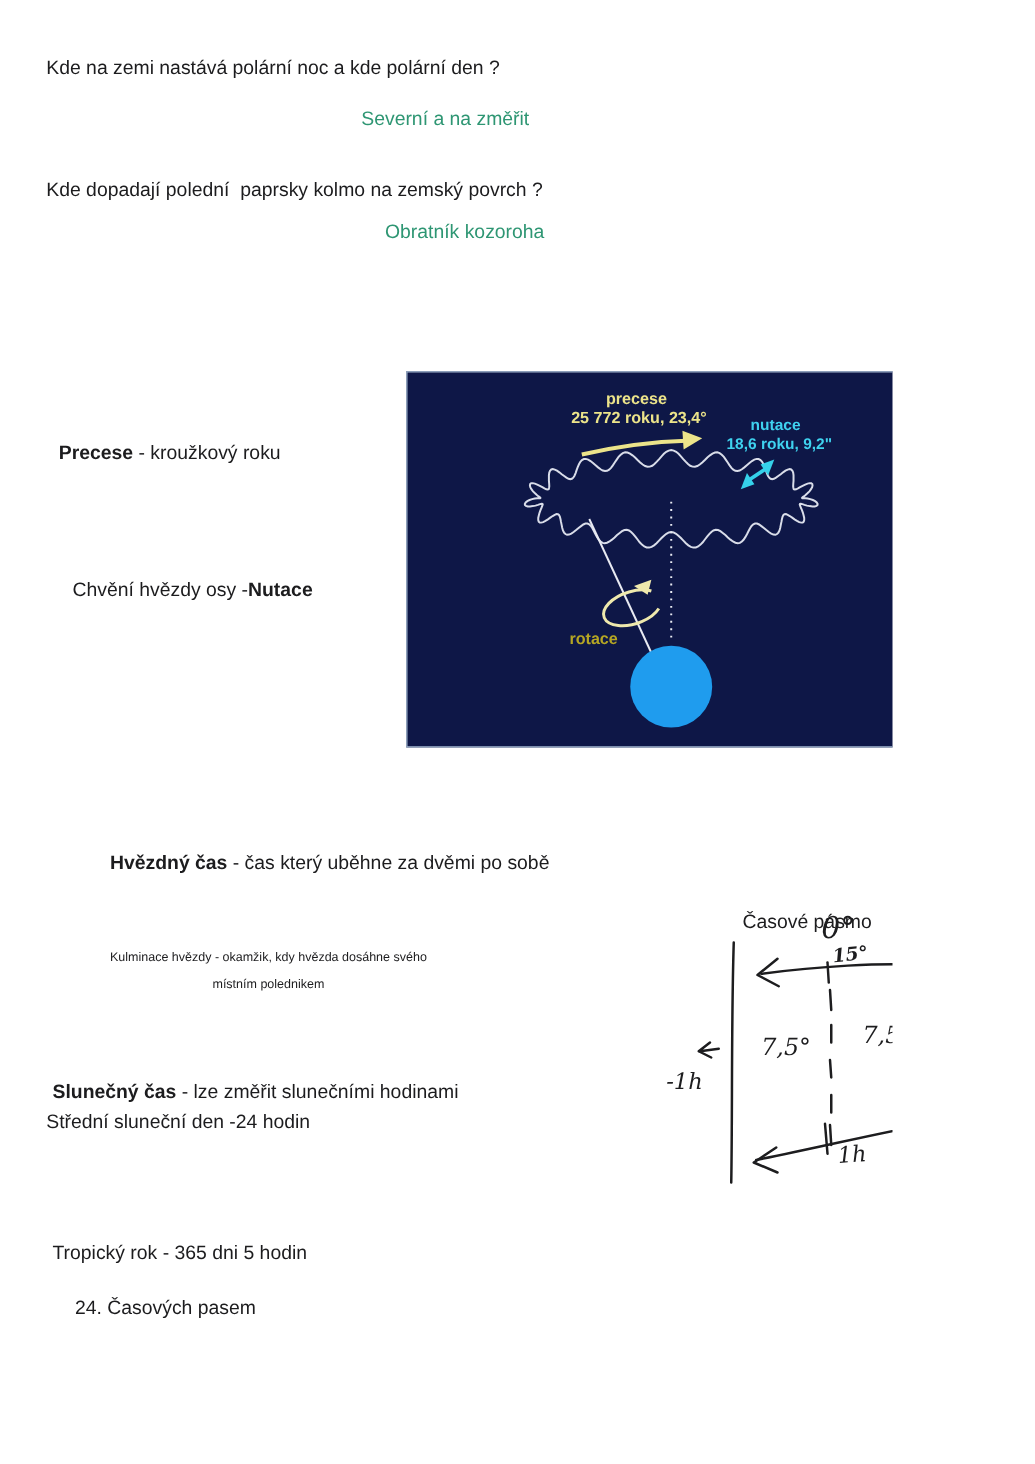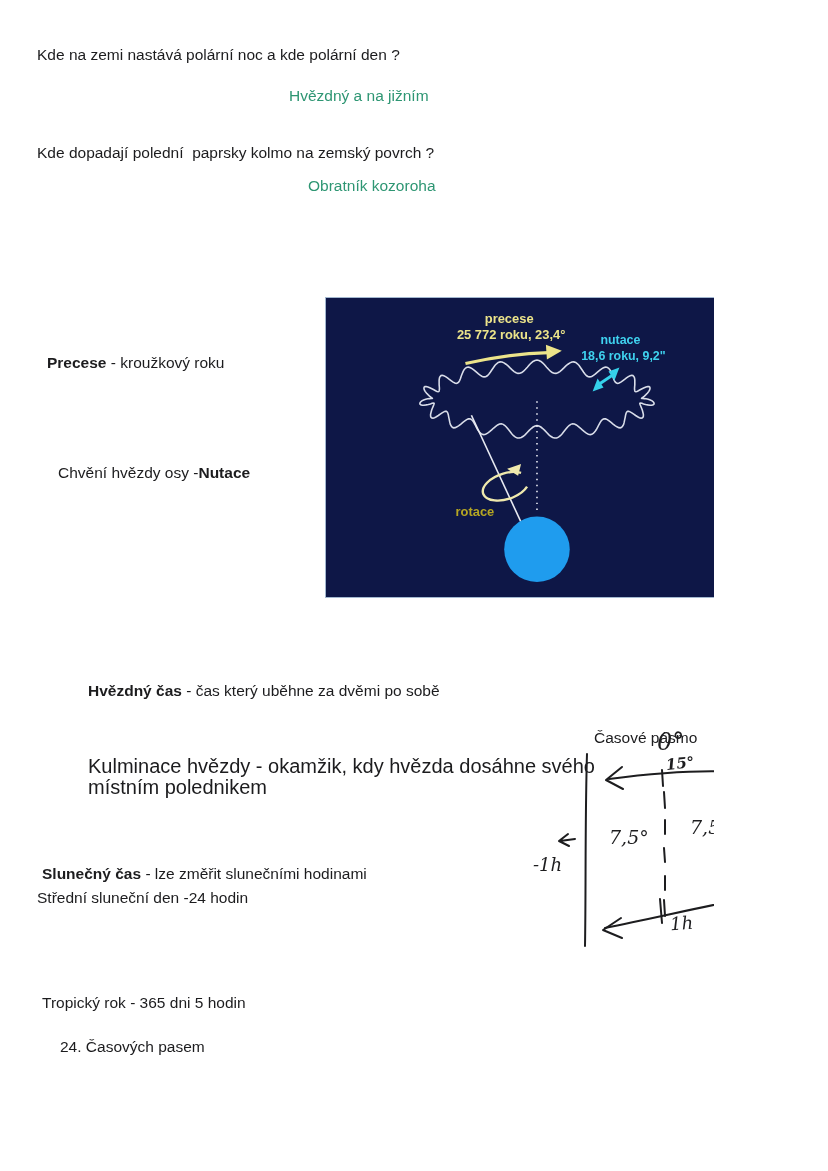--- a/index.html
+++ b/index.html
@@ -1,43 +1,43 @@
 <!DOCTYPE html>
 <html><head>
 <meta charset="utf-8">
 <style>
   html,body{margin:0;padding:0;background:#ffffff;}
   .page{
     position:relative;width:714px;height:1171px;background:#ffffff;overflow:hidden;
     font-family:"Liberation Sans","DejaVu Sans",sans-serif;
-    color:#1c1c1e;font-size:15.5px;
+    color:#1c1c1e;font-size:15.5px;text-align:center;
   }
   .txt{position:absolute;white-space:nowrap;}
   .green{color:#2e9673;}
   .b{font-weight:bold;}
   .multi{white-space:normal;}
-  .kulm{line-height:21px;font-size:20px;}
+  .kulm{line-height:21px;font-size:10px;}
   .hvz{line-height:28px;margin-top:23px;}
   .figure{
     position:absolute;left:325px;top:297px;width:417px;height:301px;
     background:#0e1747;border:1px solid #a3b8d0;box-sizing:border-box;
   }
   .figure svg{display:block;width:100%;height:100%;}
   .sketch{position:absolute;left:525px;top:718px;width:300px;height:245px;}
   .sketch svg{display:block;width:100%;height:100%;}
   .fig-label{font-family:"Liberation Sans",sans-serif;font-weight:600;}
   .hand{font-family:"DejaVu Serif",serif;font-style:italic;fill:#1d1d1f;}
 </style>
 </head>
 <body>
 
 <div class="page">
 
   <div class="txt" style="left:37px;top:46px">Kde na zemi nastává polární noc a kde polární den ?</div>
-  <div class="txt green" style="left:289px;top:87px">Hvězdný a na jižním</div>
+  <div class="txt green" style="left:289px;top:87px">Severní a na změřit</div>
   <div class="txt" style="left:37px;top:144px;white-space:pre">Kde dopadají polední  paprsky kolmo na zemský povrch ?</div>
   <div class="txt green" style="left:308px;top:177px">Obratník kozoroha</div>
 
   <div class="txt" style="left:47px;top:354px">
     <span class="b">Precese</span><span> - kroužkový roku</span>
   </div>
   <div class="txt" style="left:58px;top:464px">
     <span>Chvění hvězdy osy -</span><span class="b">Nutace</span>
   </div>
 

